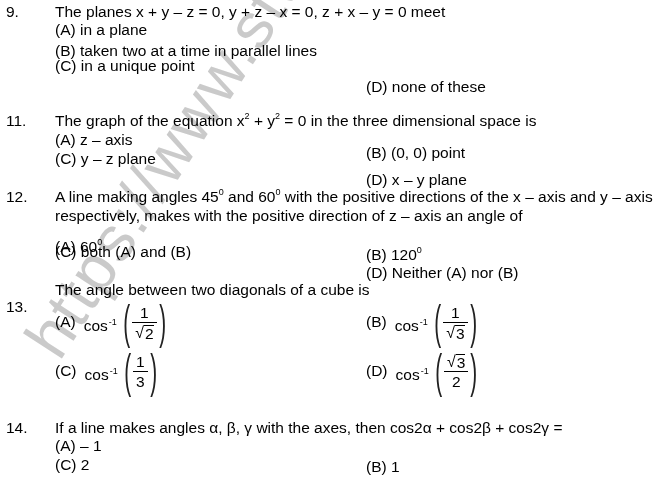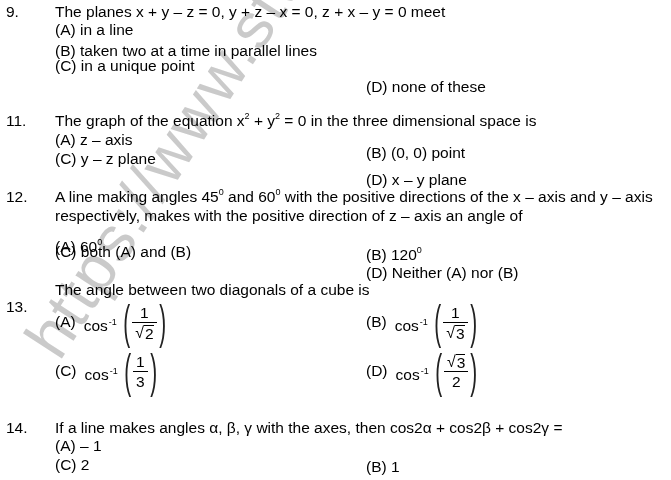--- a/index.html
+++ b/index.html
@@ -37,21 +37,21 @@
 </head>
 <body>
 
 <div class="watermark">https://www.studiestoday.com</div>
 
 <div class="content">
 
   <div>
     <div class="line qnum" style="top:3px">9.</div>
     <div class="line qtext" style="top:3px">The planes x + y – z = 0, y + z – x = 0, z + x – y = 0 meet</div>
-    <div class="line optL" style="top:21px">(A) in a line</div>
+    <div class="line optL" style="top:21px">(A) in a plane</div>
     <div class="line optL" style="top:42px">(B) taken two at a time in parallel lines</div>
     <div class="line optL" style="top:57px">(C) in a  unique point</div>
     <div class="line optR" style="top:57px">(D) none of these</div>
   </div>
 
   <div>
     <div class="line qnum" style="top:112px">11.</div>
     <div class="line qtext" style="top:112px"><span>The graph of the equation x</span><sup>2</sup><span> + y</span><sup>2</sup><span> = 0 in the three dimensional space is</span></div>
     <div class="line optL" style="top:131px">(A) z – axis</div>
     <div class="line optR" style="top:123px">(B) (0, 0) point</div>

